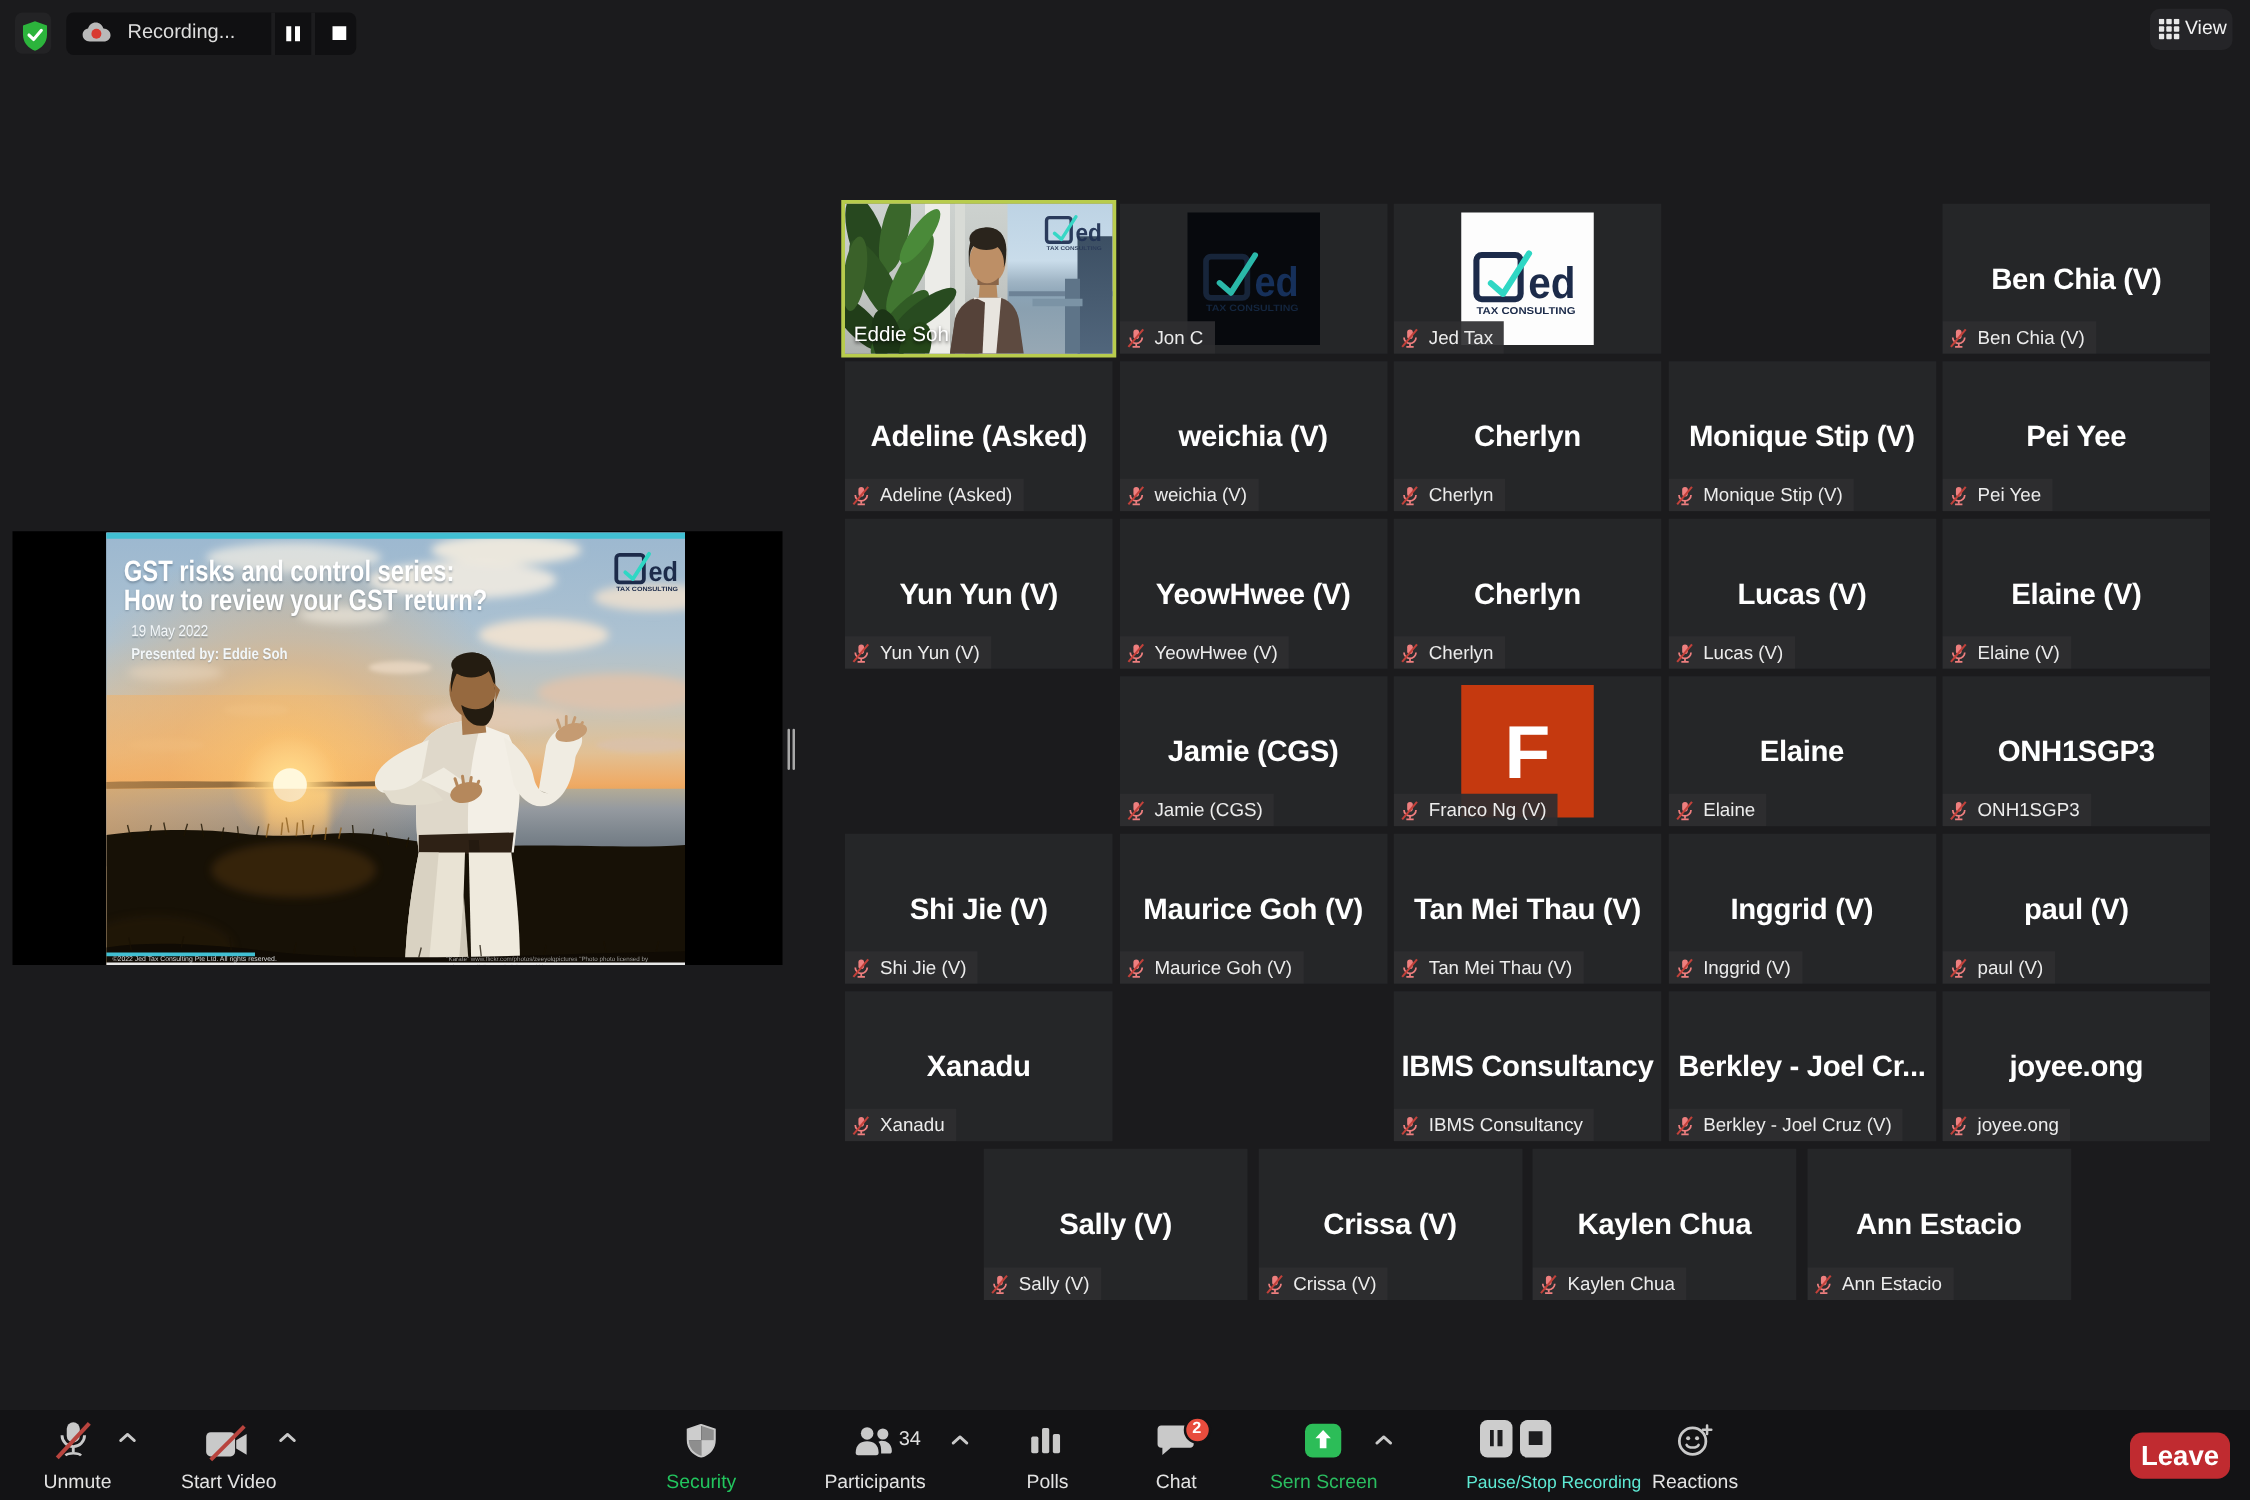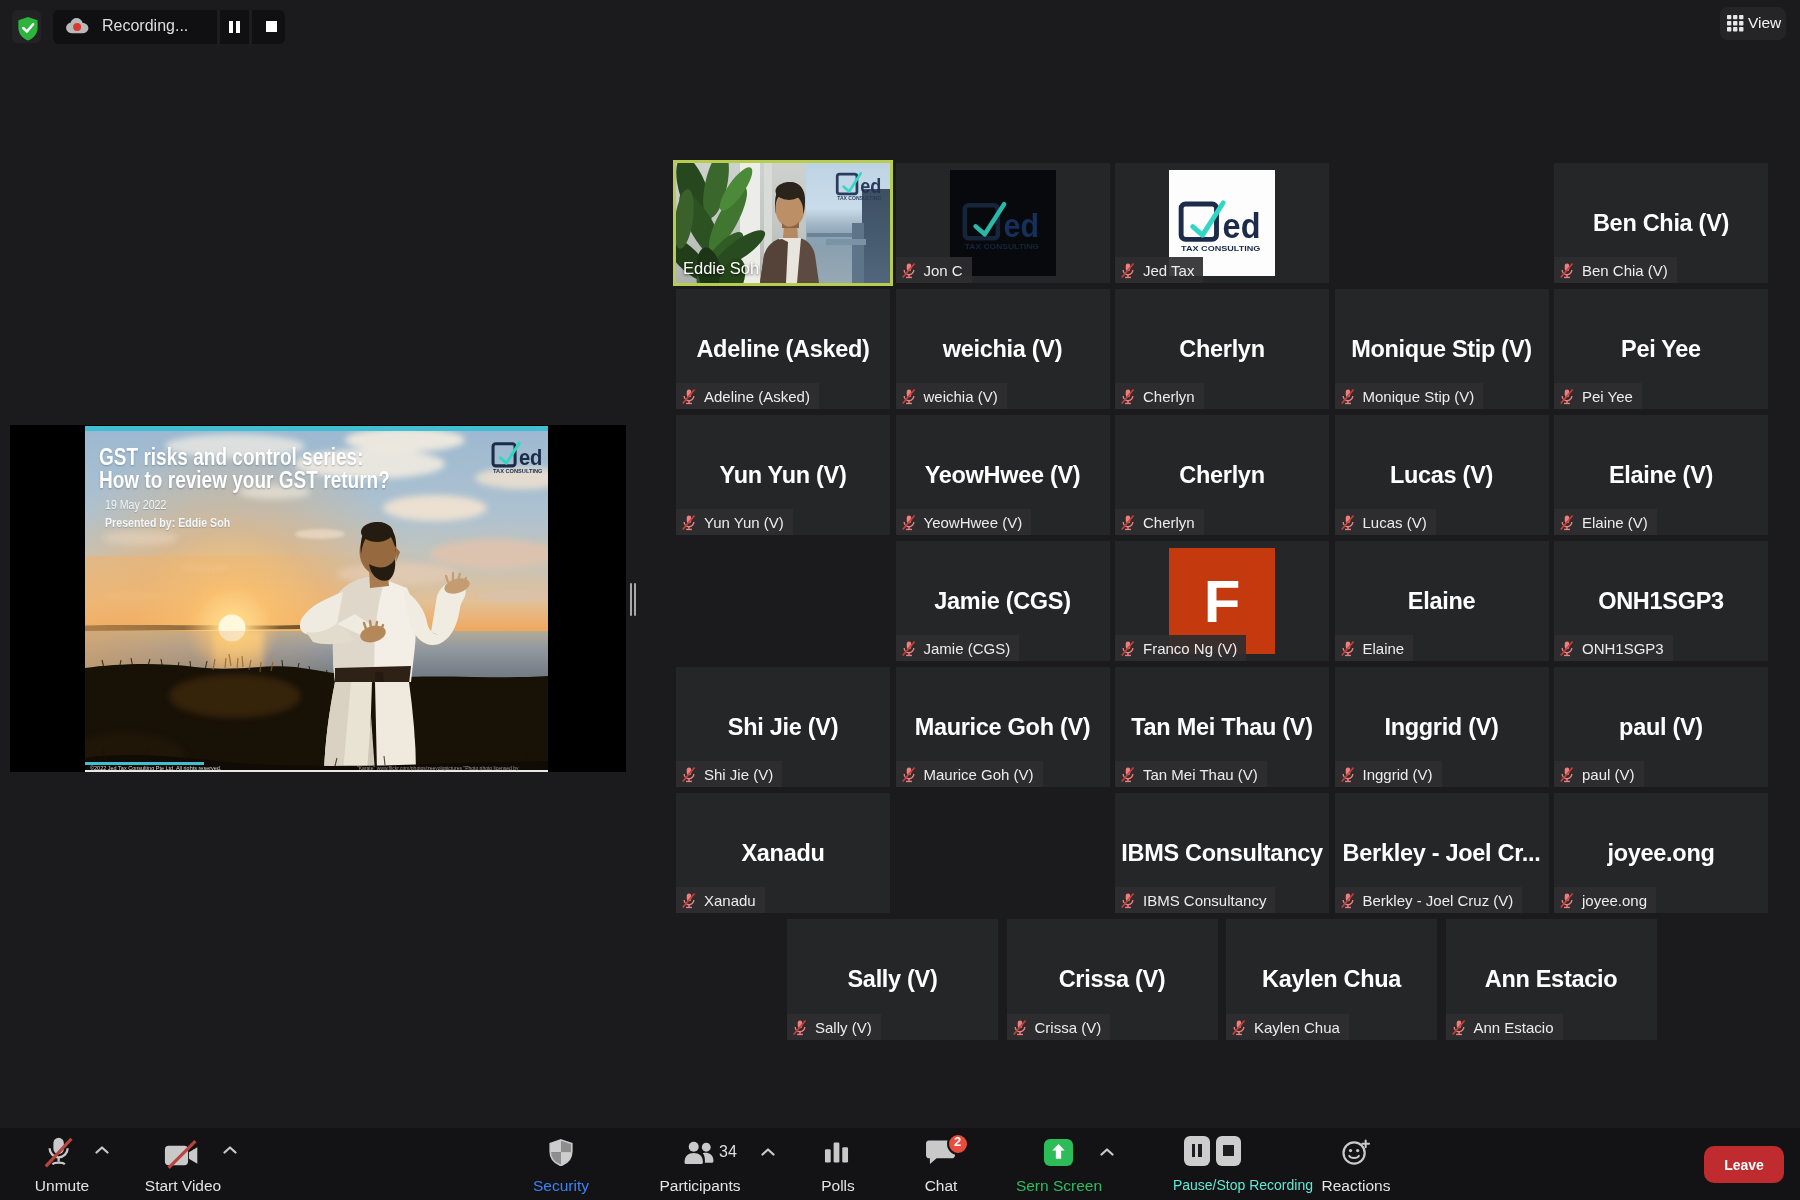--- a/index.html
+++ b/index.html
@@ -679,22 +679,22 @@
 <div style="position:absolute;left:1198.4px;top:1144px;width:3.4px;height:13px;background:#1d1d1f"></div>
 <div style="position:absolute;left:1216px;top:1136px;width:25px;height:30px;background:#cdcdcd;border-radius:6px"></div>
 <div style="position:absolute;left:1223px;top:1145px;width:11px;height:11px;background:#1d1d1f"></div>
 <svg viewBox="0 0 30 28" style="position:absolute;left:1342px;top:1139px;width:29px;height:27px">
   <circle cx="12.5" cy="14.5" r="11" fill="none" stroke="#c9c9c9" stroke-width="2.3"></circle>
   <circle cx="8.8" cy="12" r="1.7" fill="#c9c9c9"></circle>
   <circle cx="16.2" cy="12" r="1.7" fill="#c9c9c9"></circle>
   <path d="M7.5 17.5 C9 20.5 16 20.5 17.5 17.5" fill="none" stroke="#c9c9c9" stroke-width="2.1" stroke-linecap="round"></path>
   <path d="M24.5 1.5 v7 M21 5 h7" stroke="#c9c9c9" stroke-width="2.1" stroke-linecap="round"></path>
 </svg>
-<div style="position:absolute;left:1704px;top:1146px;width:80px;height:37px;background:#c02b30;border-radius:10px;display:flex;align-items:center;justify-content:center;font-size:14px;font-weight:bold;color:#fff">Leave</div>
+<div style="position:absolute;left:1704px;top:1146px;width:80px;height:37px;background:#c02b30;border-radius:10px;display:flex;align-items:center;justify-content:center;font-size:22px;font-weight:bold;color:#fff">Leave</div>
 <div style="position:absolute;left:-38px;top:1177px;width:200px;text-align:center;font-size:15.5px;color:#e3e3e3">Unmute</div>
     <div style="position:absolute;left:83px;top:1177px;width:200px;text-align:center;font-size:15.5px;color:#e3e3e3">Start Video</div>
-    <div style="position:absolute;left:461px;top:1177px;width:200px;text-align:center;font-size:15.5px;color:#3b82f6">Security</div>
+    <div style="position:absolute;left:461px;top:1177px;width:200px;text-align:center;font-size:15.5px;color:#22c55e">Security</div>
     <div style="position:absolute;left:600px;top:1177px;width:200px;text-align:center;font-size:15.5px;color:#e3e3e3">Participants</div>
     <div style="position:absolute;left:738px;top:1177px;width:200px;text-align:center;font-size:15.5px;color:#e3e3e3">Polls</div>
     <div style="position:absolute;left:841px;top:1177px;width:200px;text-align:center;font-size:15.5px;color:#e3e3e3">Chat</div>
     <div style="position:absolute;left:959px;top:1177px;width:200px;text-align:center;font-size:15.5px;color:#2abd60">Sern Screen</div>
     <div style="position:absolute;left:1113px;top:1177px;width:200px;text-align:right;font-size:14px;color:#5eead4">Pause/Stop Recording</div>
     <div style="position:absolute;left:1256px;top:1177px;width:200px;text-align:center;font-size:15.5px;color:#e3e3e3">Reactions</div>
 </div>
 </body></html>

